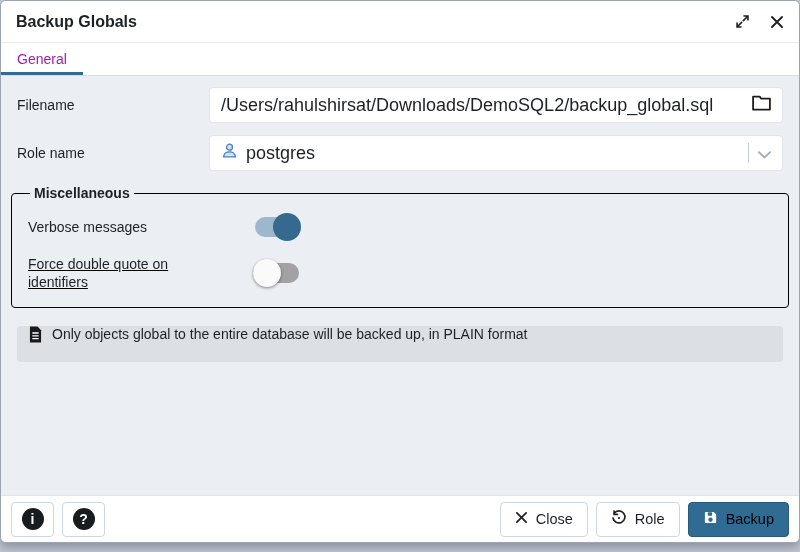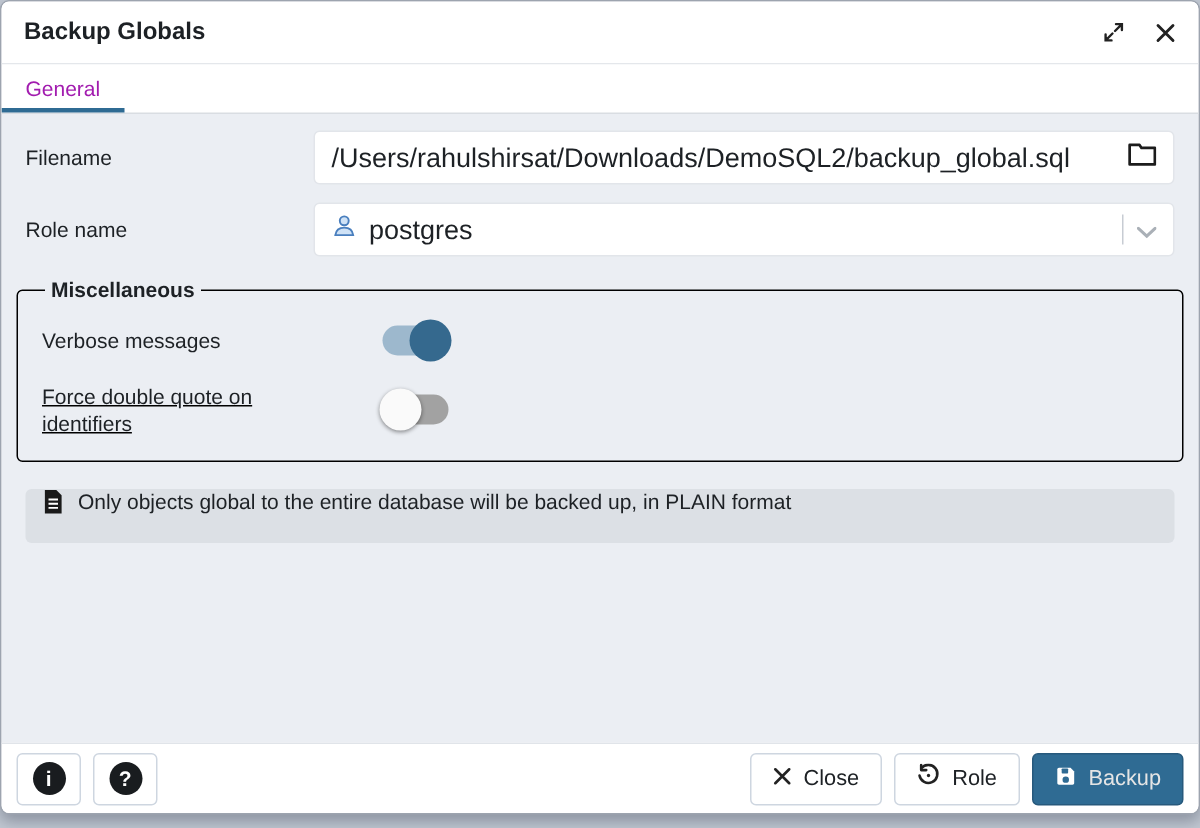--- a/index.html
+++ b/index.html
@@ -54,21 +54,21 @@
   
   .note{margin:18px 16px 0 16px;height:36px;background:#dce0e5;border-radius:4px;
         display:flex;align-items:flex-start;gap:10px;padding:0 12px;font-size:14px;color:#1d2125;}
   
   .ftr{flex:none;height:46px;background:#fff;border-top:1px solid #e0e4e9;
        display:flex;align-items:center;padding:0 10px;gap:8px;}
   .btn{height:35px;border-radius:4px;border:1px solid #ced6e0;background:#fff;
        display:inline-flex;align-items:center;justify-content:center;gap:8px;
        padding:0 14px;font-size:14.5px;color:#1d2125;font-family:inherit;cursor:pointer;box-sizing:border-box;}
   .btn.icon-only{width:43px;padding:0;}
-  .btn.primary{background:#2f6b93;border-color:#27597c;color:#e5e5e5;}
+  .btn.primary{background:#2f6b93;border-color:#27597c;color:#000000;}
   .circle-glyph{width:22px;height:22px;border-radius:50%;background:#191c1f;color:#fff;
        font-size:14px;font-weight:bold;display:flex;align-items:center;justify-content:center;line-height:1;}
   .right-group{margin-left:auto;display:flex;align-items:center;gap:8px;padding-left:16px;}
   svg{flex:none;}
 </style>
 </head>
 <body>
 
 <div class="dialog">
 

